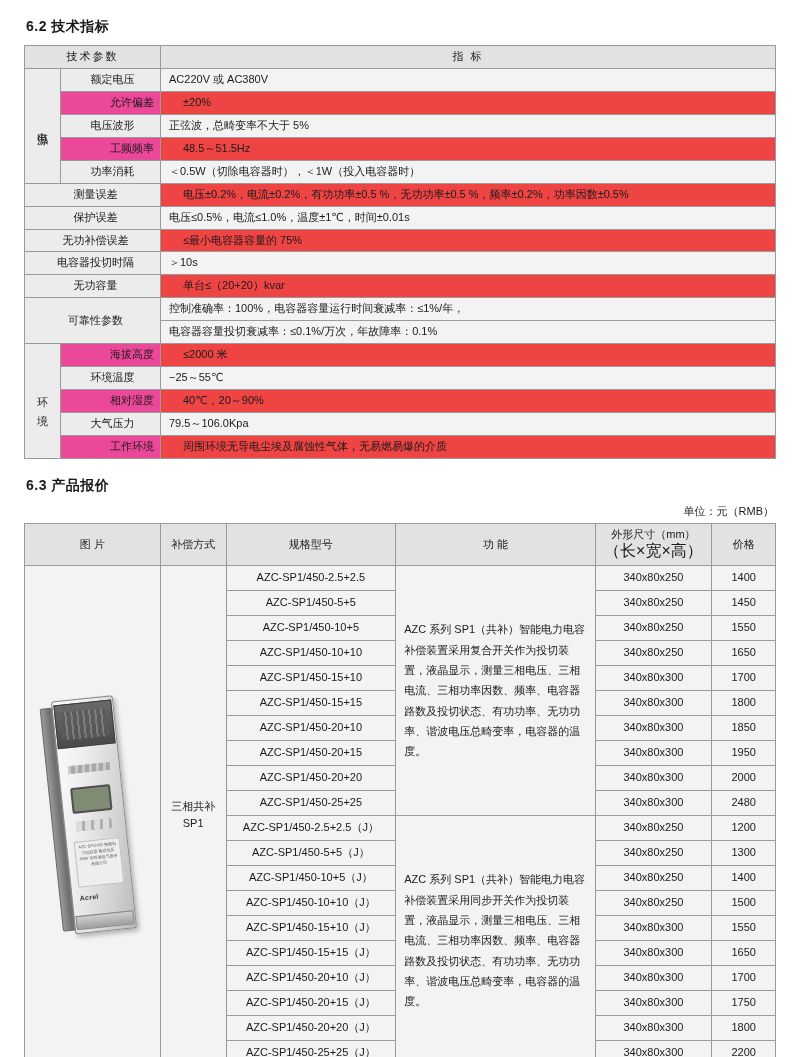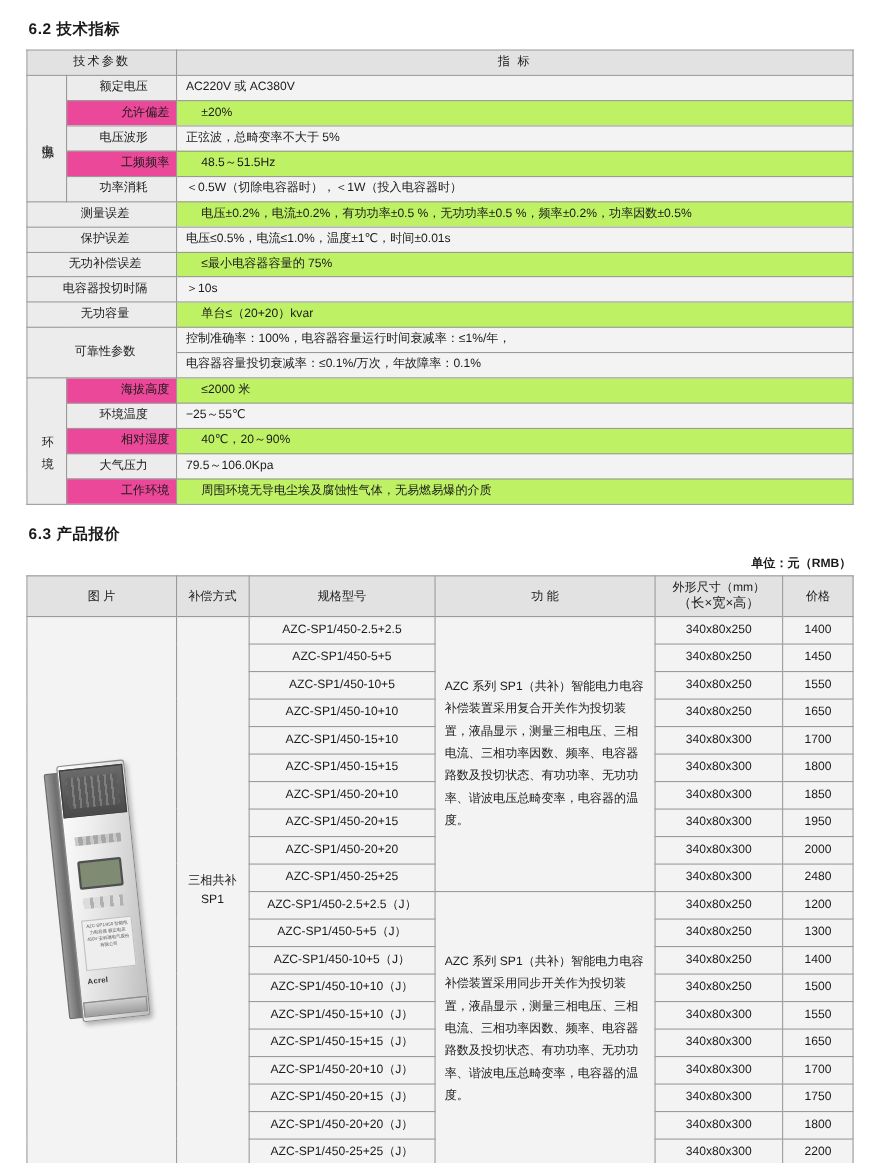--- a/index.html
+++ b/index.html
@@ -65,35 +65,34 @@
     text-orientation: upright;
     letter-spacing: 3px;
     display: inline-block;
     line-height: 1.1;
   }
   .spec-table .val {
     background: #f3f3f3;
     text-align: left;
     padding-left: 8px;
   }
-  .spec-table tr.alt .val { background: #bef264; padding-left: 22px; }
+  .spec-table tr.alt .val { background: #ef4444; padding-left: 22px; }
   .spec-table tr.alt .rowhead { background: #ec4899; text-align: right; }
   .spec-table td.span2head {
     background: #ececec;
     text-align: center;
     padding-left: 12px;
   }
   
   .price-head {
     display: flex;
     justify-content: flex-end;
     font-size: 11px;
     margin: 2px 0 4px 0;
     padding-right: 2px;
-    font-weight: bold;
   }
   .price-table th {
     background: #e2e2e2;
     text-align: center;
     height: 34px;
     line-height: 1.3;
   }
   .price-table td {
     background: #f3f3f3;
     text-align: center;
@@ -111,21 +110,21 @@
   }
   .price-table td.img-cell {
     background: #f3f3f3;
     padding: 0;
     vertical-align: middle;
   }
   .price-table td.mode {
     line-height: 1.6;
     margin-top: 25px;
   }
-  .small { font-size: 12px; }
+  .small { font-size: 16px; }
 
   
   .device {
     position: relative;
     width: 86px;
     height: 250px;
     margin: 0 auto;
     transform: rotate(-6deg);
   }
   .dev-body {

